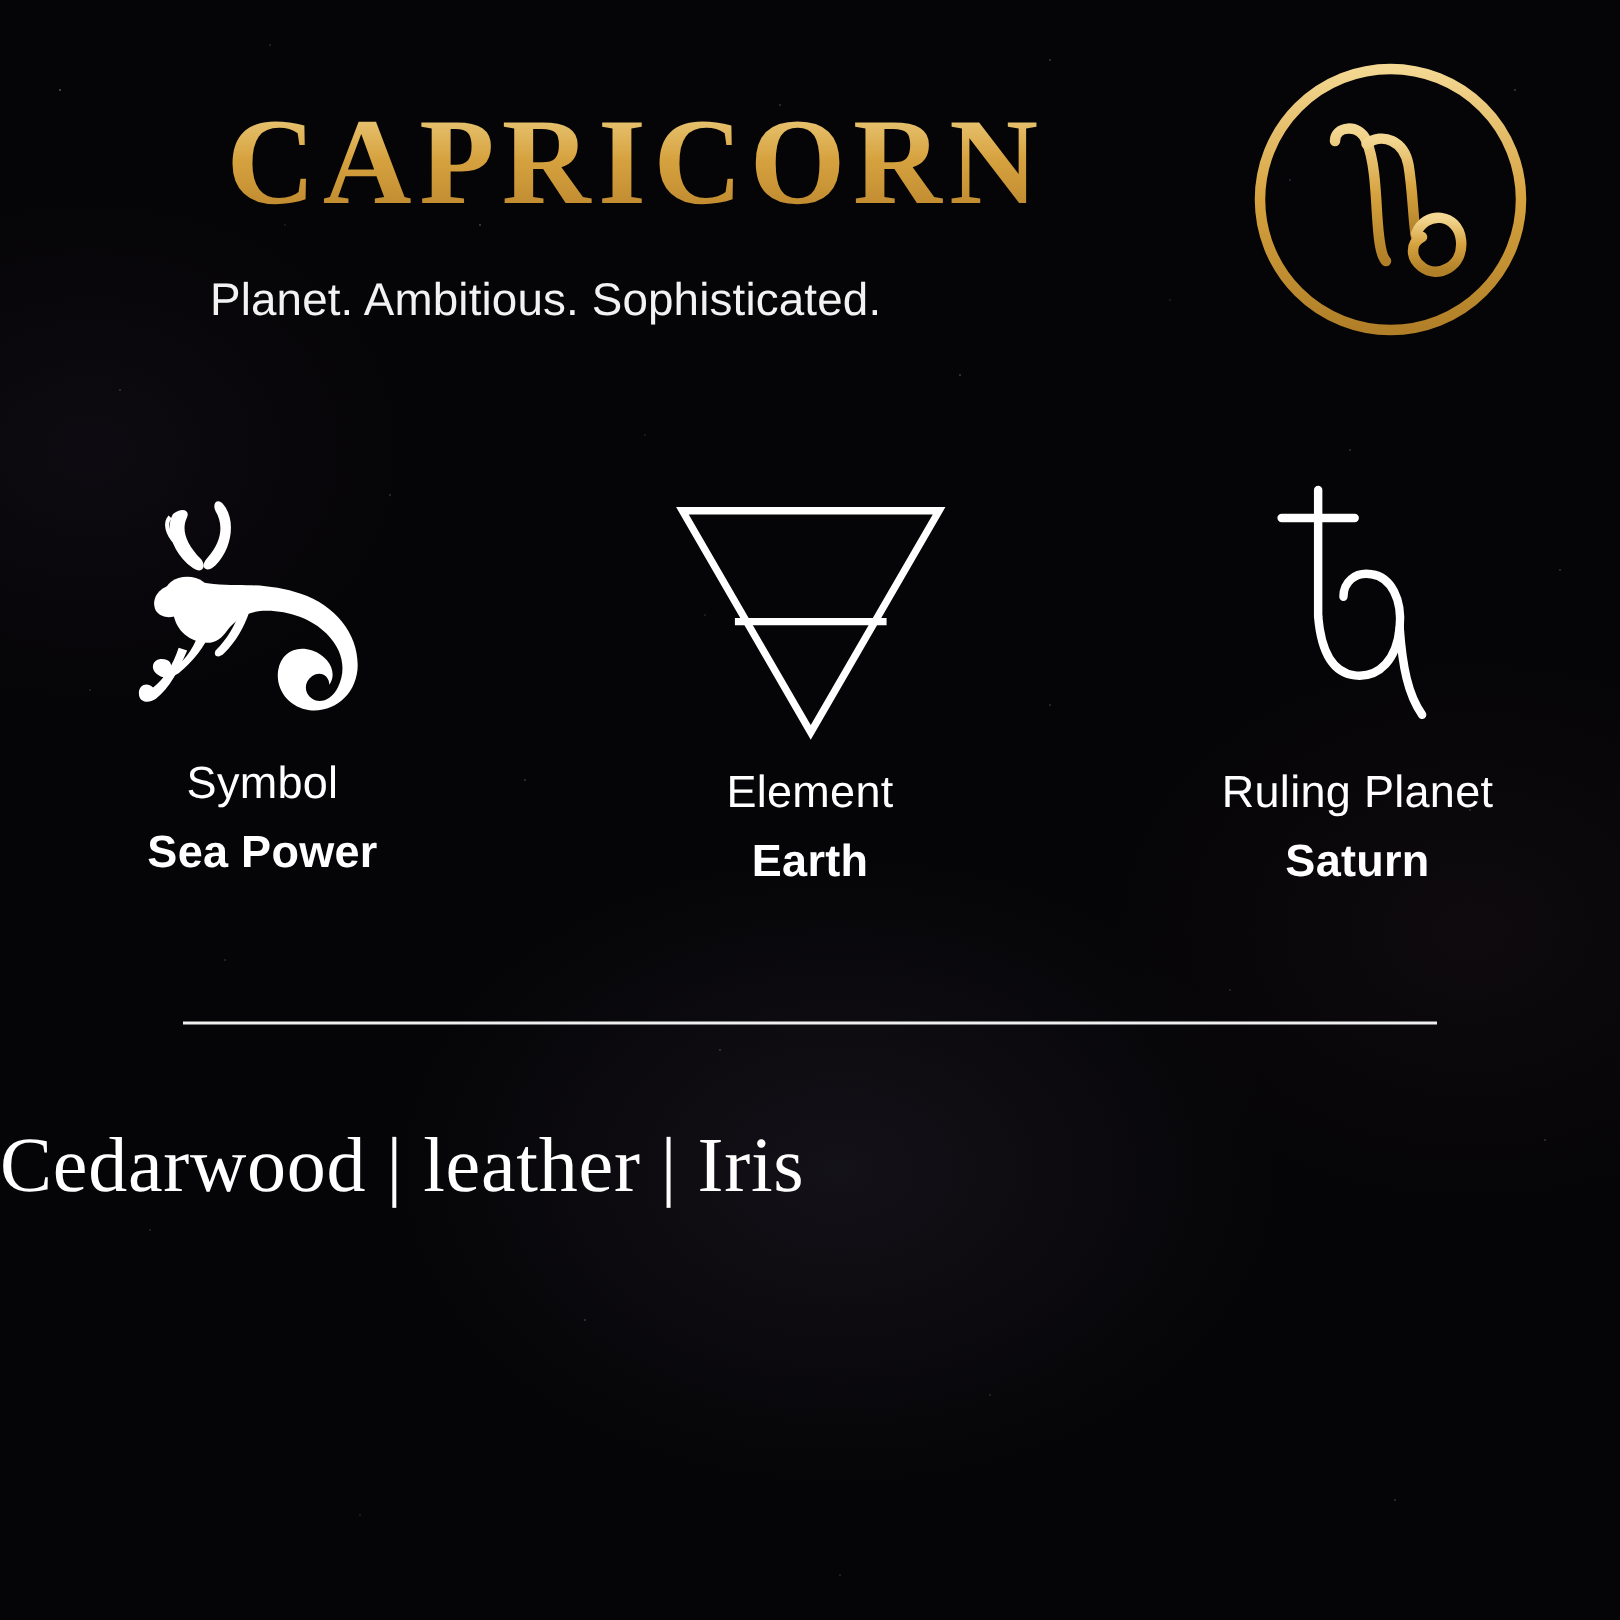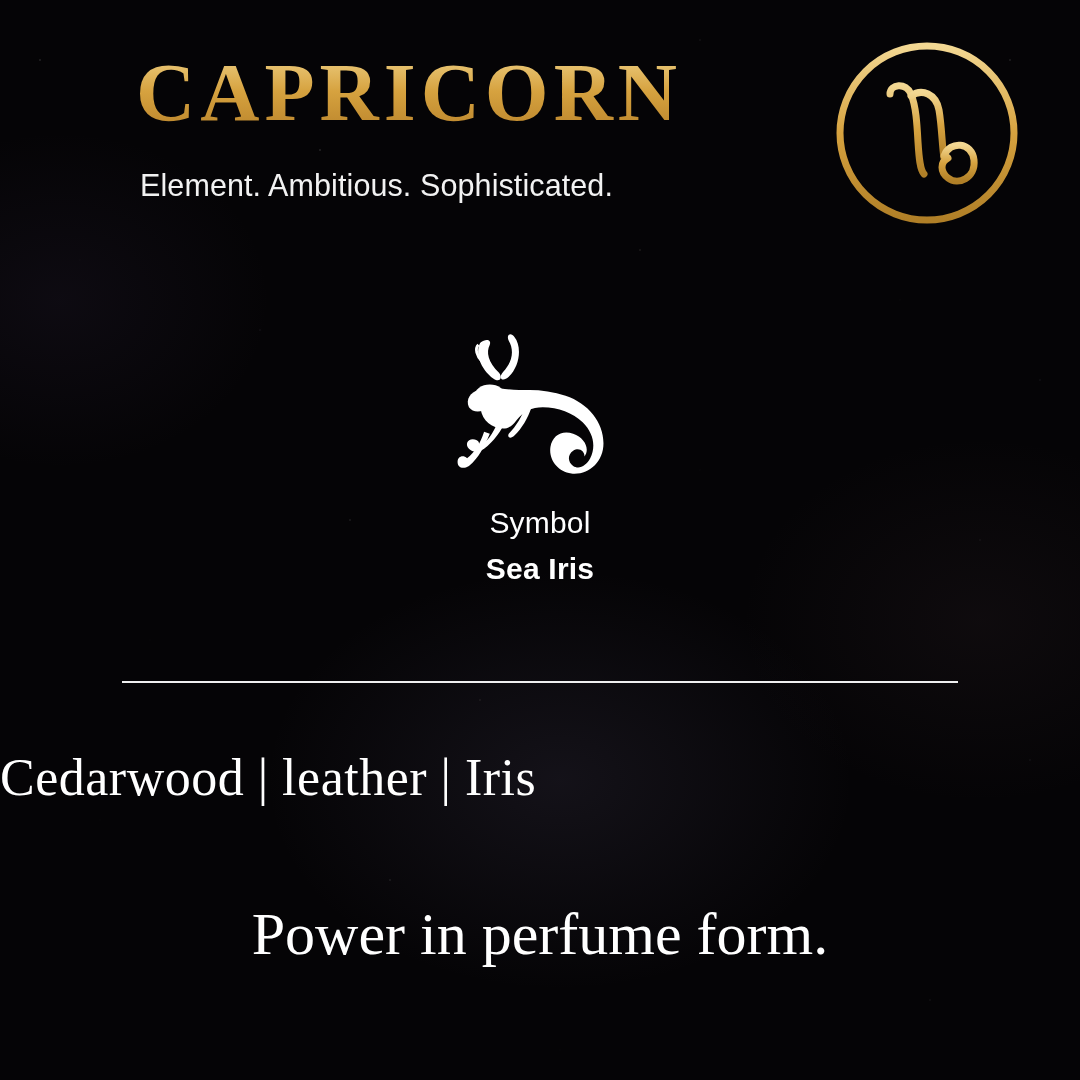--- a/index.html
+++ b/index.html
@@ -88,21 +88,21 @@
     font-family: "Liberation Serif", serif;
     font-size: 82px;
     letter-spacing: 5px;
     line-height: 1.05;
     color: #d9a94a;
     background: linear-gradient(180deg,#f0d389 0%, #d6a23f 48%, #b8822a 100%);
     -webkit-background-clip: text;
     background-clip: text;
     -webkit-text-fill-color: transparent;
     color: transparent;
-    margin: 0;
+    margin: 15px;
     white-space: nowrap;
   }
   .tagline {
     margin: 32px 0 0 4px;
     font-size: 30.5px;
     color: #f2f2f2;
     letter-spacing: 0.1px;
   }
   .sign-badge {
     width: 190px;
@@ -183,21 +183,21 @@
 
 <div class="card">
   <div class="stars"></div>
   <div class="nebula"></div>
 
   <div class="content">
 
     <div class="header">
       <div class="header-text">
         <h1 class="title">CAPRICORN</h1>
-        <div class="tagline">Element. Ambitious. Sophisticated.</div>
+        <div class="tagline">Planet. Ambitious. Sophisticated.</div>
       </div>
 
       <div class="sign-badge">
         <svg viewBox="0 0 190 190" width="190" height="190" aria-hidden="true">
           <defs>
             <linearGradient id="goldgrad" x1="0" y1="0" x2="0" y2="1">
               <stop offset="0%" stop-color="#f3d893"></stop>
               <stop offset="50%" stop-color="#d6a23f"></stop>
               <stop offset="100%" stop-color="#b07f27"></stop>
             </linearGradient>
@@ -222,27 +222,50 @@
               <path d="M62 72 C50 70, 42 78, 42 90 C42 102, 50 112, 62 114 C70 116, 76 112, 80 106 C88 96, 96 92, 108 92 C124 92, 140 98, 150 108 C162 120, 164 134, 158 146 C154 154, 146 158, 140 154 C134 150, 134 142, 140 138 C146 134, 152 138, 152 144 C158 136, 152 124, 140 120 C128 116, 118 122, 116 134 C114 148, 124 160, 138 162 C156 164, 172 150, 172 130 C172 108, 156 88, 132 80 C120 76, 106 74, 94 74 C84 74, 74 74, 62 72 Z"></path>
               <path d="M70 104 C64 118, 56 128, 46 136 C40 140, 34 140, 30 136 C26 132, 28 126, 34 126 C40 126, 42 130, 40 134 C48 130, 56 120, 60 108 Z"></path>
               <path d="M52 120 C46 134, 40 146, 30 154 C24 158, 18 156, 18 150 C18 144, 24 142, 28 146 C36 140, 42 130, 46 118 Z"></path>
               <path d="M96 92 C92 104, 86 114, 78 122 C74 126, 70 124, 72 120 C80 112, 86 102, 90 90 Z"></path>
               <ellipse cx="52" cy="80" rx="16" ry="12"></ellipse>
               <path d="M40 74 C32 76, 26 84, 30 92 C34 98, 44 98, 50 92"></path>
             </g>
           </svg>
         </div>
         <div class="attr-label">Symbol</div>
-        <div class="attr-value">Sea Iris</div>
-      </div>
-
-
+        <div class="attr-value">Sea Power</div>
+      </div>
+
+      <div class="attr">
+        <div class="attr-icon">
+          <svg viewBox="0 0 200 180" width="195" height="175" aria-hidden="true">
+            <polygon points="12,18 188,18 100,170" fill="none" stroke="#ffffff" stroke-width="5"></polygon>
+            <line x1="48" y1="94" x2="152" y2="94" stroke="#ffffff" stroke-width="5"></line>
+          </svg>
+        </div>
+        <div class="attr-label">Element</div>
+        <div class="attr-value">Earth</div>
+      </div>
+
+      <div class="attr">
+        <div class="attr-icon">
+          <svg viewBox="0 0 160 190" width="150" height="178" aria-hidden="true">
+            <g fill="none" stroke="#ffffff" stroke-width="6" stroke-linecap="round">
+              <line x1="26" y1="26" x2="78" y2="26"></line>
+              <line x1="52" y1="6" x2="52" y2="96"></line>
+              <path d="M52 96 C54 120, 62 136, 78 138 C96 140, 108 126, 110 104 C112 84, 104 68, 90 66 C78 64, 70 72, 70 82"></path>
+              <path d="M110 104 C112 132, 116 152, 126 166"></path>
+            </g>
+          </svg>
+        </div>
+        <div class="attr-label">Ruling Planet</div>
+        <div class="attr-value">Saturn</div>
+      </div>
 
     </div>
 
     <div class="divider"></div>
 
     <div class="notes">Cedarwood | leather | Iris</div>
 
-    <div class="slogan">Power in perfume form.</div>
 
   </div>
 </div>
 
 </body></html>

